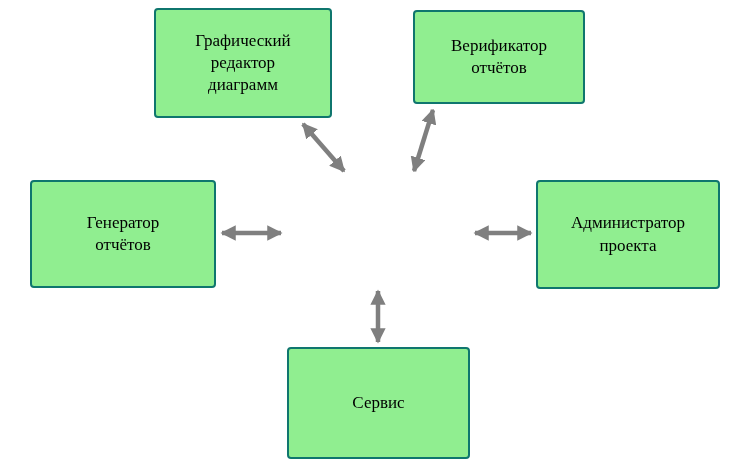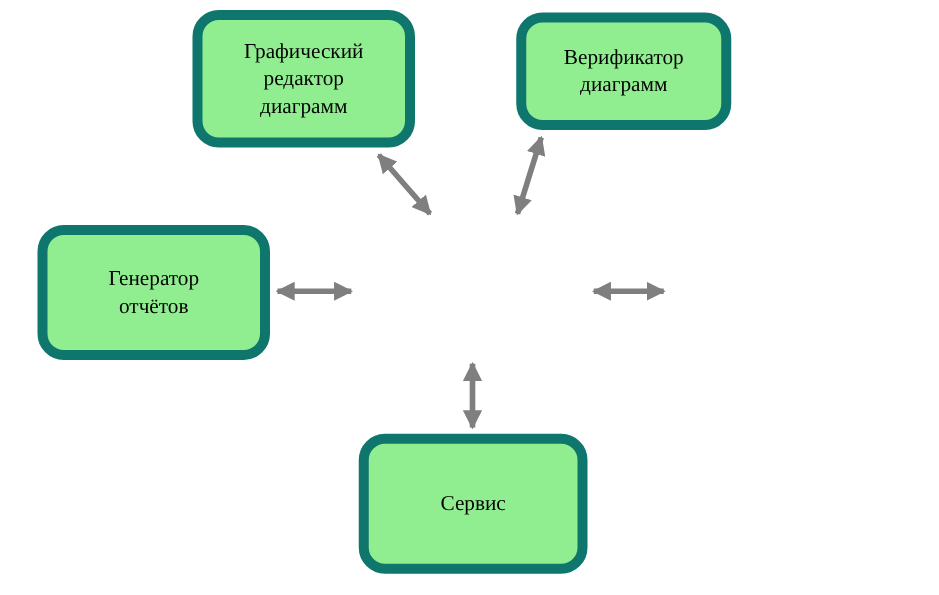--- a/index.html
+++ b/index.html
@@ -18,22 +18,22 @@
   .arrow-layer {
     position: absolute;
     left: 0;
     top: 0;
     width: 751px;
     height: 476px;
   }
   .node {
     position: absolute;
     background: #90EE90;
-    border: 8px solid #0f766e;
-    border-radius: 21px;
+    border: 2px solid #0f766e;
+    border-radius: 4px;
     display: flex;
     align-items: center;
     justify-content: center;
     box-sizing: border-box;
   }
   .node-label {
     white-space: pre-line;
     text-align: center;
     color: #000000;
     font-size: 17px;
@@ -64,27 +64,31 @@
   </svg>
 
   <div class="node" style="left:154px; top:8px; width:178px; height:110px;">
     <span class="node-label">Графический
 редактор
 диаграмм</span>
   </div>
 
   <div class="node" style="left:413px; top:10px; width:172px; height:94px;">
     <span class="node-label">Верификатор
-диаграмм</span>
+отчётов</span>
   </div>
 
   <div class="node" style="left:30px; top:180px; width:186px; height:108px;">
     <span class="node-label">Генератор
 отчётов</span>
   </div>
 
 
+  <div class="node" style="left:536px; top:180px; width:184px; height:109px;">
+    <span class="node-label">Администратор
+проекта</span>
+  </div>
 
   <div class="node" style="left:287px; top:347px; width:183px; height:112px;align-items:center;">
     <span class="node-label">Сервис</span>
   </div>
 
 </div>
 
 </body></html>

